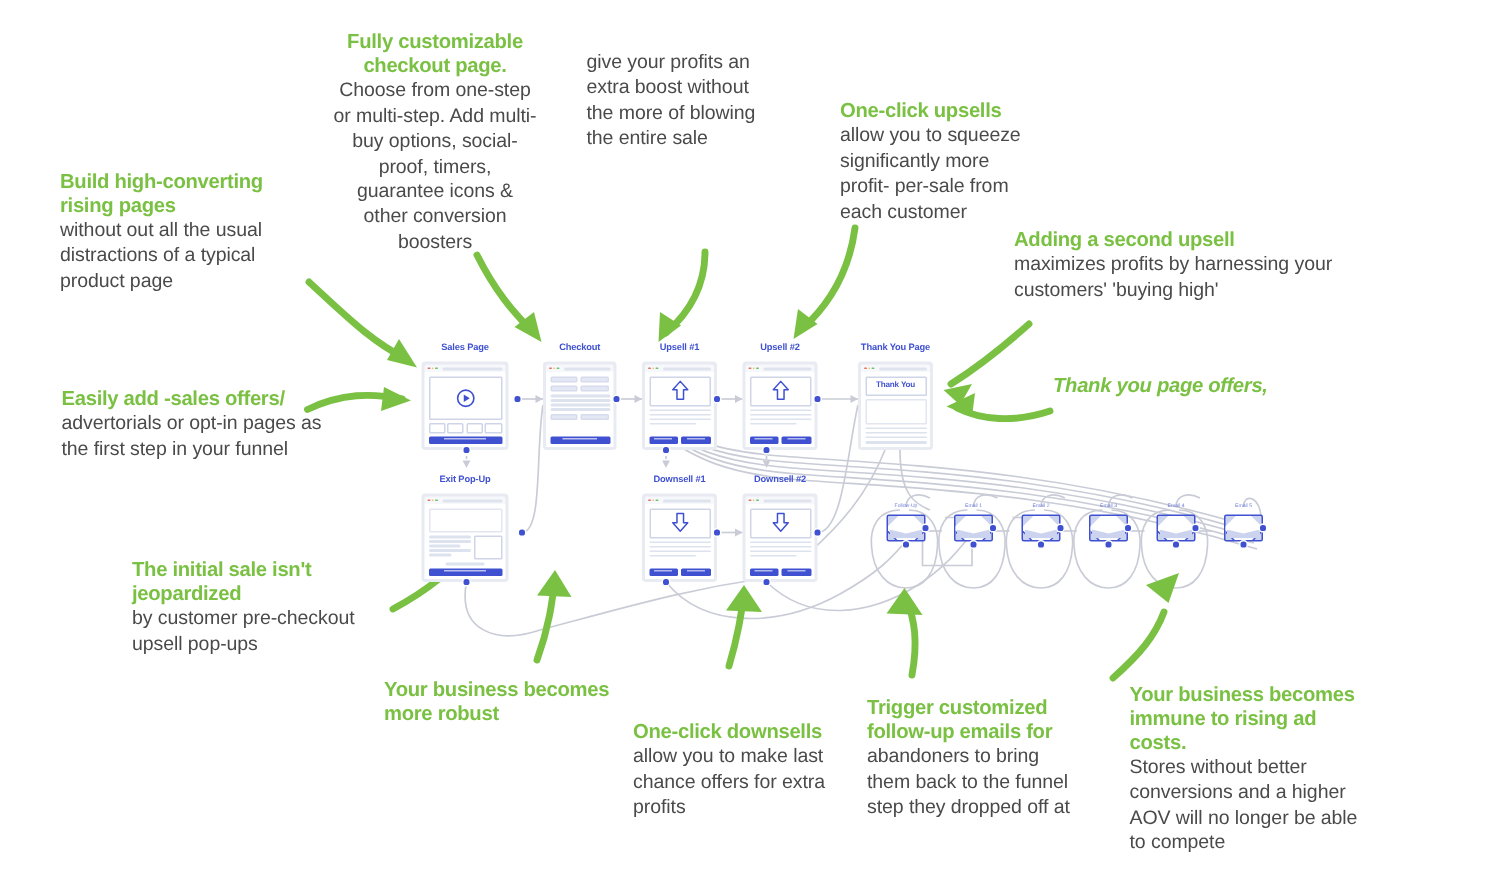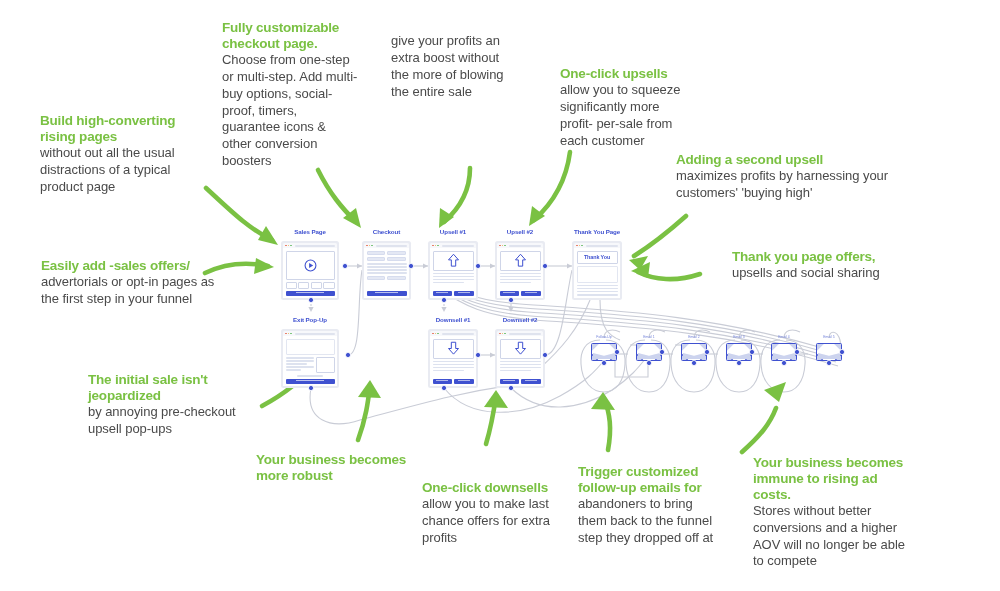--- a/index.html
+++ b/index.html
@@ -647,21 +647,21 @@
   <div class="conn-dot" style="left:781px; top:360px;"></div>
   <div class="conn-dot" style="left:839px; top:349px;"></div>
   <div class="conn-dot" style="left:826px; top:360px;"></div>
 </div>
 
 <div class="callout" style="left:40px; top:113px; width:172px;">
   <span class="c-head">Build high-converting rising pages</span>
   <span class="c-body">without out all the usual distractions of a typical product page</span>
 </div>
 
-<div class="callout" style="left:222px; top:20px; width:136px;">
+<div class="callout" style="left:222px; top:20px; width:136px;text-align:center;">
   <span class="c-head">Fully customizable checkout page.</span>
   <span class="c-body">Choose from one-step or multi-step. Add multi- buy options, social- proof, timers, guarantee icons &amp; other conversion boosters</span>
 </div>
 
 <div class="callout" style="left:391px; top:33px; width:122px;">
   <span class="c-body">give your profits an extra boost without the more of blowing the entire sale</span>
 </div>
 
 <div class="callout" style="left:560px; top:66px; width:122px;">
   <span class="c-head">One-click upsells</span>
@@ -671,28 +671,27 @@
 <div class="callout" style="left:676px; top:152px; width:232px;">
   <span class="c-head">Adding a second upsell</span>
   <span class="c-body">maximizes profits by harnessing your customers' 'buying high'</span>
 </div>
 
 <div class="callout" style="left:41px; top:258px; width:180px;">
   <span class="c-head">Easily add -sales offers/</span>
   <span class="c-body">advertorials or opt-in pages as the first step in your funnel</span>
 </div>
 
-<div class="callout" style="left:732px; top:249px; width:190px;">
+<div class="callout" style="left:702px; top:249px; width:190px;font-style:italic;">
   <span class="c-head">Thank you page offers,</span>
-  <span class="c-body">upsells and social sharing</span>
 </div>
 
 <div class="callout" style="left:88px; top:372px; width:172px;">
   <span class="c-head">The initial sale isn't jeopardized</span>
-  <span class="c-body">by annoying pre-checkout upsell pop-ups</span>
+  <span class="c-body">by customer pre-checkout upsell pop-ups</span>
 </div>
 
 <div class="callout" style="left:256px; top:452px; width:152px;">
   <span class="c-head">Your business becomes more robust</span>
 </div>
 
 <div class="callout" style="left:422px; top:480px; width:130px;">
   <span class="c-head">One-click downsells</span>
   <span class="c-body">allow you to make last chance offers for extra profits</span>
 </div>

